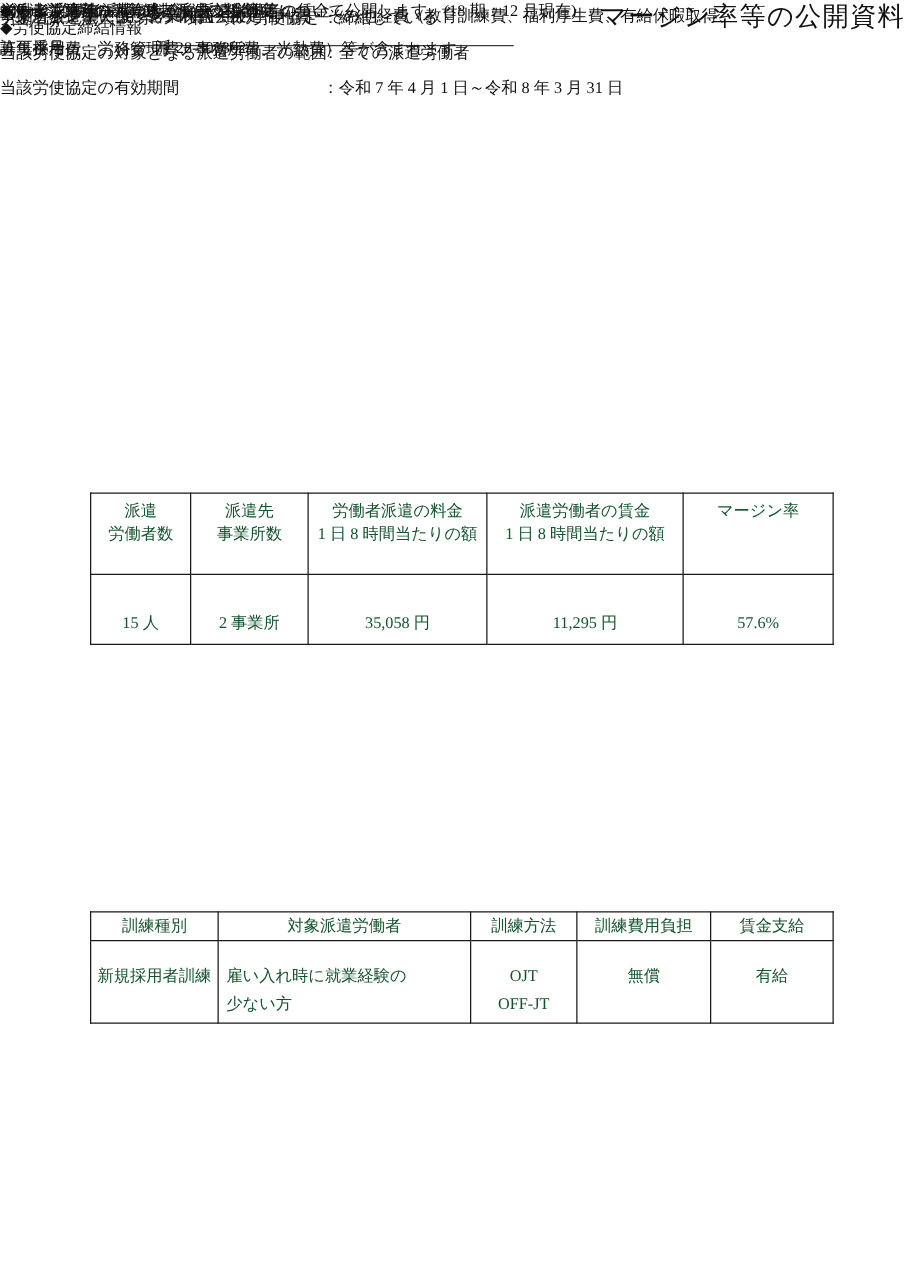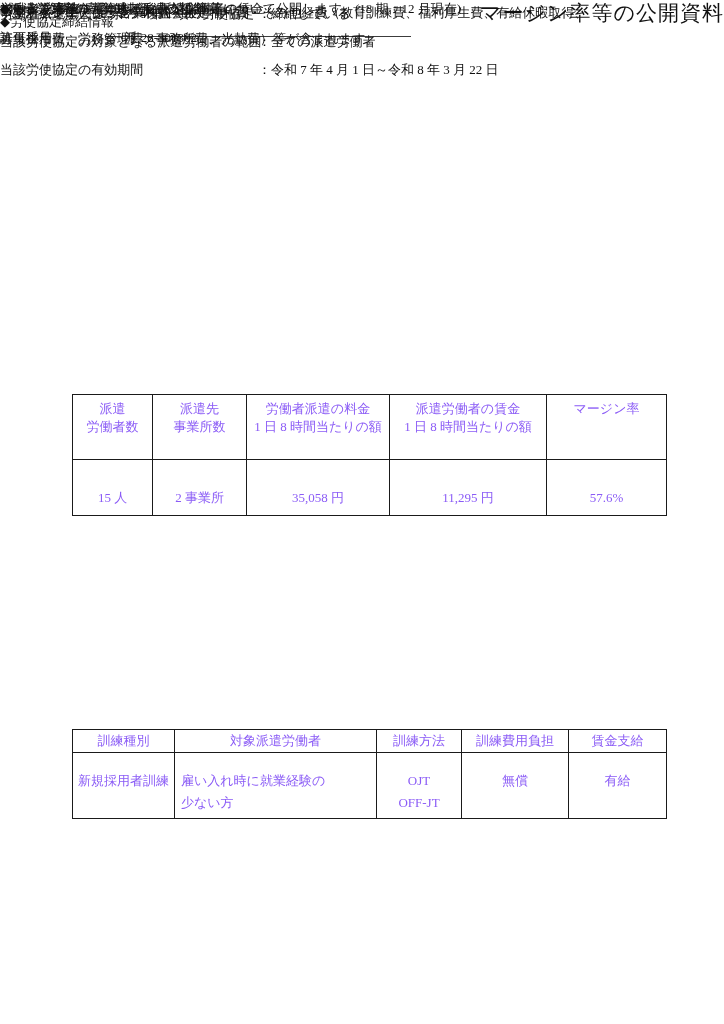--- a/index.html
+++ b/index.html
@@ -40,21 +40,21 @@
 
   .note { left:68; top:326; width:600px; line-height:26px; }
 
   
   table.doc-table {
     position:absolute; left:72px;
     border-collapse:collapse;
     table-layout:fixed;
     width:594px;
     font-size:13px;
-    color:#8b5cf6;
+    color:#14532d;
   }
   table.doc-table td {
     border:1px solid #1a1a1a;
     text-align:center;
     padding:0;
     overflow:hidden;
   }
   .t1 { top:394px; }
   .t1 .hrow td { height:59px; vertical-align:top; padding-top:5px; line-height:18px; }
   .t1 .drow td { height:46px; vertical-align:bottom; padding-bottom:9px; line-height:16px; }
@@ -144,21 +144,21 @@
     <div class="row">
       <div class="lbl">労働者派遣法大 30 条の 4 第 1 項の労使協定</div>
       <div class="val">：締結している</div>
     </div>
     <div class="row">
       <div class="lbl">当該労使協定の対象となる派遣労働者の範囲</div>
       <div class="val">：全ての派遣労働者</div>
     </div>
     <div class="row">
       <div class="lbl">当該労使協定の有効期間</div>
-      <div class="val">：令和 7 年 4 月 1 日～令和 8 年 3 月 22 日</div>
+      <div class="val">：令和 7 年 4 月 1 日～令和 8 年 3 月 31 日</div>
     </div>
   </div>
 
   <div class="abs sec-heading sec3">◆派遣労働者のキャリア形成支援制度</div>
 
   <table class="doc-table t2">
     <colgroup>
       <col style="width:102px">
         <col style="width:202px">
         <col style="width:85px">

